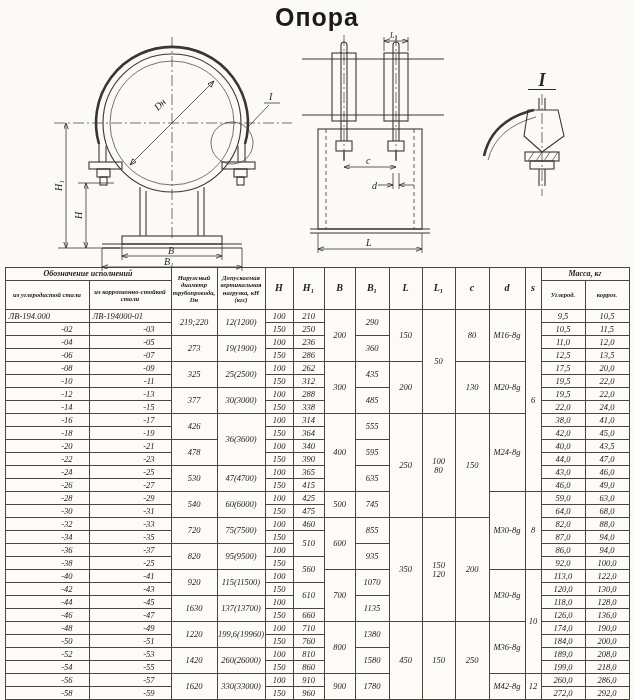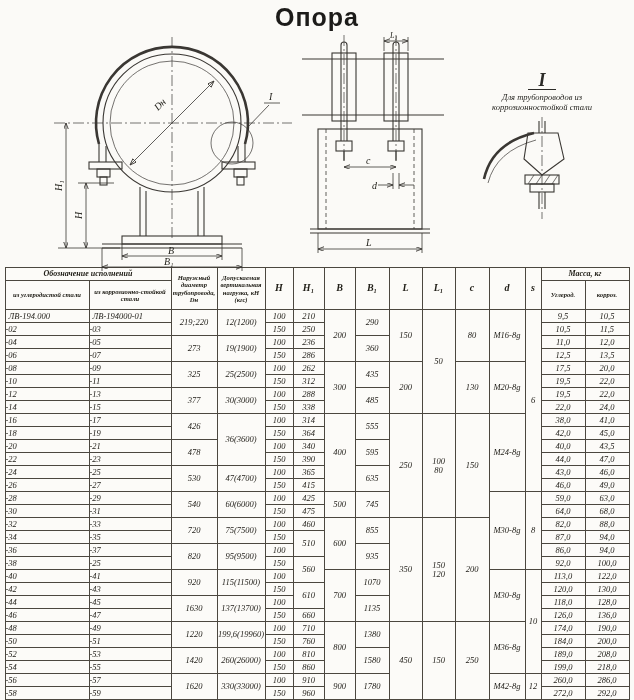--- a/index.html
+++ b/index.html
@@ -43,21 +43,21 @@
   .spec-table { border-collapse:collapse; table-layout:fixed; margin:0 auto; width:544px; background:#fcfbf8; }
   .spec-table th, .spec-table td {
     border:1px solid #4b473f; padding:0; text-align:center;
     font-style:italic; overflow:hidden; white-space:pre-line;
   }
   .spec-table thead th { font-size:6.6px; line-height:1.08; font-weight:bold; color:#222019; }
   .spec-table thead th.grp { font-size:8px; height:13px; }
   .spec-table thead th.dimhead { font-size:10px; }
   .spec-table thead tr.sub th { height:29px; }
   .spec-table tbody td { font-size:8.5px; height:13px; line-height:1.05; color:#24221c; }
-  .spec-table tbody td.des { text-align:left; padding-right:16px; }
+  .spec-table tbody td.des { text-align:right; padding-right:16px; }
   .spec-table tbody td.des.al { text-align:left; padding-left:3px; padding-right:1px; }
 </style>
 </head>
 <body>
 
 <h1 class="page-title">Опора</h1>
 
 <div class="drawings">
 
   <svg style="left:52px; top:0px" width="242" height="236" viewBox="0 0 242 236">
@@ -169,22 +169,20 @@
       <text x="74" y="156">d</text>
       <line class="dim" x1="20" y1="200" x2="20" y2="220"></line>
       <line class="dim" x1="124" y1="200" x2="124" y2="220"></line>
       <line class="dim" x1="20" y1="216" x2="124" y2="216" marker-start="url(#arS)" marker-end="url(#arS)"></line>
       <text x="68" y="213">L</text>
     </g>
   </svg>
 
   <div class="detail-block">
     <span class="detail-mark">I</span>
-    <div class="detail-note">Для трубопроводов из
-коррозионностойкой стали</div>
     <svg class="detail-sketch" width="150" height="104" viewBox="0 0 150 104">
       <line class="cl" x1="84" y1="0" x2="84" y2="102"></line>
       <line x1="81" y1="4" x2="81" y2="16"></line>
       <line x1="87" y1="4" x2="87" y2="16"></line>
       <path class="thick" d="M26,62 Q34,26 76,16"></path>
       <path class="thin" d="M30,66 Q38,34 78,23"></path>
       <path d="M70,16 L100,16 L106,42 L84,58 L66,42 Z"></path>
       <g>
         <rect x="67" y="58" width="34" height="9"></rect>
         <line class="thin" x1="70" y1="67" x2="76" y2="58"></line>

